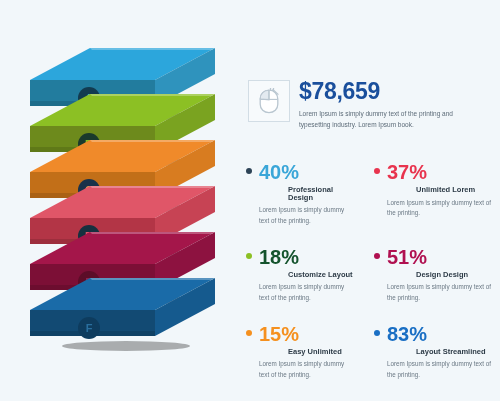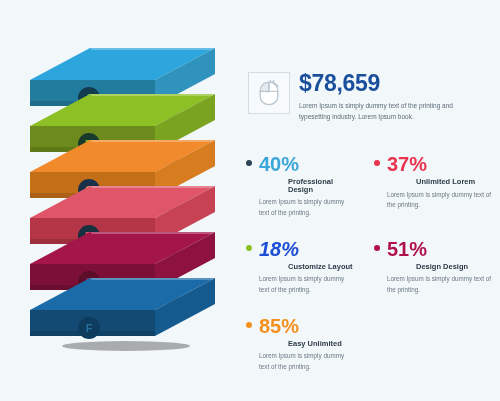--- a/index.html
+++ b/index.html
@@ -56,21 +56,21 @@
     justify-content: center;
     font-size: 11px;
     font-weight: bold;
     line-height: 1;
   }
 
   
   #right-panel {
     position: absolute;
     left: 245px;
-    top: 8px;
+    top: 16px;
     width: 255px;
     height: 298px;
   }
 
   #headline-block {
     position: absolute;
     left: 3px;
     top: 64px;
     width: 250px;
     display: flex;
@@ -261,32 +261,38 @@
           <div class="stat-desc">Lorem Ipsum is simply dummy text of the printing.</div>
         </div>
         <div class="stat">
           <span class="stat-bullet" style="background: rgb(232, 52, 78);"></span>
           <div class="stat-pct" style="color: rgb(232, 52, 78);">37%</div>
           <div class="stat-title">Unlimited Lorem</div>
           <div class="stat-desc">Lorem Ipsum is simply dummy text of the printing.</div>
         </div>
         <div class="stat">
           <span class="stat-bullet" style="background: rgb(140, 192, 36);"></span>
-          <div class="stat-pct" style="color: #1d4ed8; font-style: italic;">18%</div>
+          <div class="stat-pct" style="color: #14532d;">18%</div>
           <div class="stat-title">Customize Layout</div>
           <div class="stat-desc">Lorem Ipsum is simply dummy text of the printing.</div>
         </div>
         <div class="stat">
           <span class="stat-bullet" style="background: rgb(176, 16, 80);"></span>
           <div class="stat-pct" style="color: rgb(176, 16, 80);">51%</div>
           <div class="stat-title">Design Design</div>
           <div class="stat-desc">Lorem Ipsum is simply dummy text of the printing.</div>
         </div>
         <div class="stat">
           <span class="stat-bullet" style="background: rgb(245, 144, 30);"></span>
-          <div class="stat-pct" style="color: rgb(245, 144, 30);">85%</div>
+          <div class="stat-pct" style="color: rgb(245, 144, 30);">15%</div>
           <div class="stat-title">Easy Unlimited</div>
+          <div class="stat-desc">Lorem Ipsum is simply dummy text of the printing.</div>
+        </div>
+        <div class="stat">
+          <span class="stat-bullet" style="background: rgb(26, 111, 196);"></span>
+          <div class="stat-pct" style="color: rgb(26, 111, 196);">83%</div>
+          <div class="stat-title">Layout Streamlined</div>
           <div class="stat-desc">Lorem Ipsum is simply dummy text of the printing.</div>
         </div>
       </div>
 
   </div>
 </div>
 
 </body></html>

